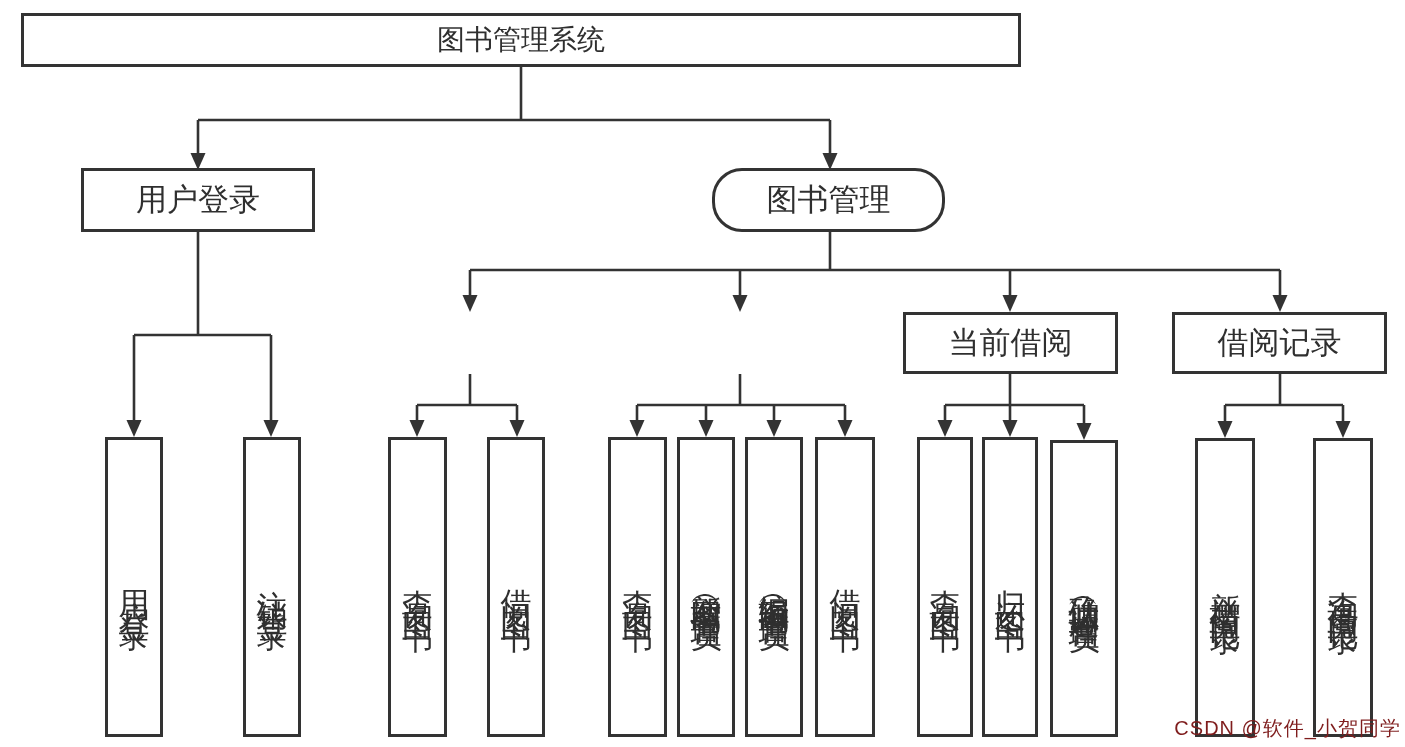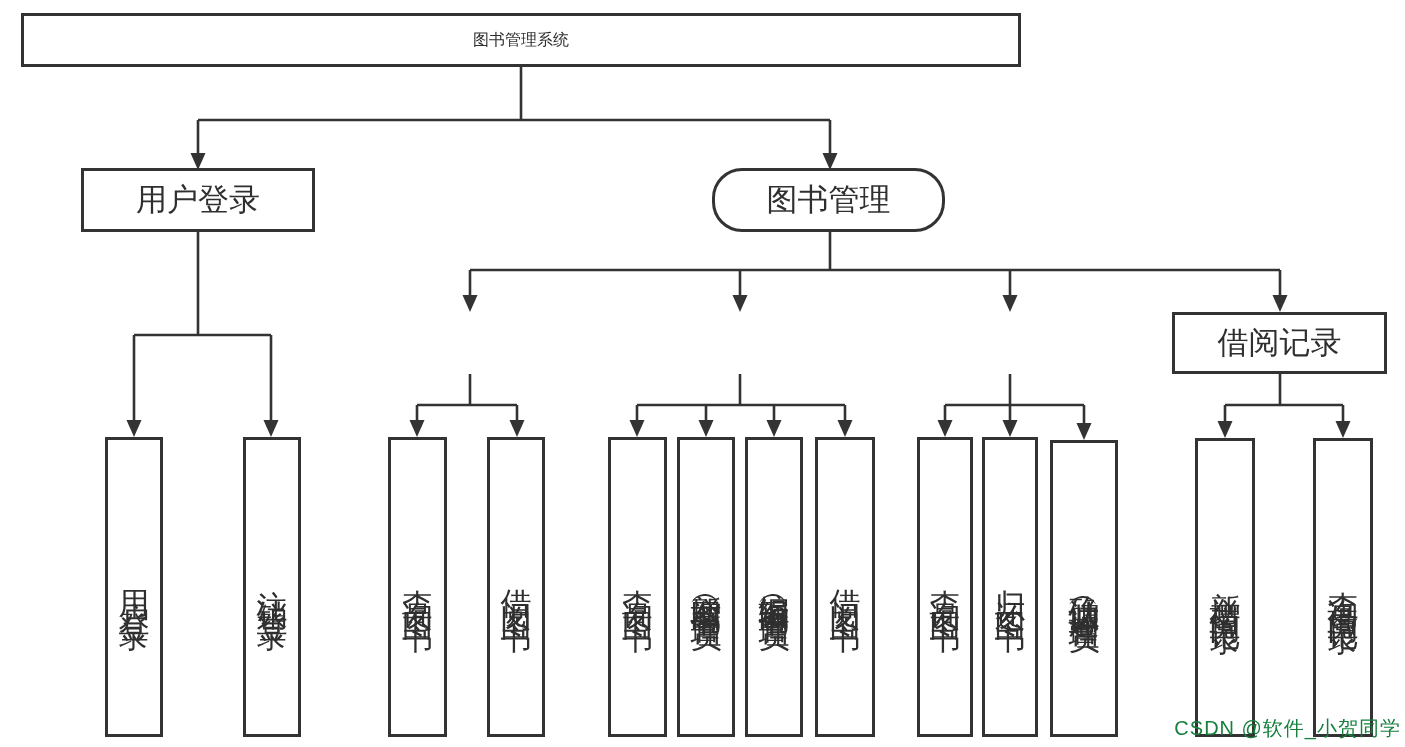--- a/index.html
+++ b/index.html
@@ -23,28 +23,28 @@
     justify-content: center;
     color: #2f2f2f;
     font-size: 31px;
   }
   .node .node-label { white-space: nowrap; }
   .node.vertical .node-label {
     writing-mode: vertical-rl;
     white-space: normal;
     line-height: 1;
   }
-  .node.root { font-size: 16px; }
+  .node.root { font-size: 28px; }
   #watermark {
     position: absolute;
     right: 4px;
     bottom: 5px;
     z-index: 3;
     font-size: 20px;
-    color: #15803d;
+    color: #7f1d1d;
     letter-spacing: 1px;
     white-space: nowrap;
   }
 </style>
 </head>
 <body>
 
 <div id="canvas">
   <svg id="connectors" width="1405" height="747" viewBox="0 0 1405 747" xmlns="http://www.w3.org/2000/svg">
       <polyline points="521,67 521,120" fill="none" stroke="#333333" stroke-width="2.6"></polyline>
@@ -103,20 +103,23 @@
   <div id="nodes">
       <div class="node root" style="left: 21px; top: 13px; width: 1000px; height: 54px;">
         <span class="node-label">图书管理系统</span>
       </div>
       <div class="node" style="left: 81px; top: 168px; width: 234px; height: 64px;">
         <span class="node-label">用户登录</span>
       </div>
       <div class="node" style="left: 712px; top: 168px; width: 233px; height: 64px; border-radius: 30px;">
         <span class="node-label">图书管理</span>
       </div>
+      <div class="node" style="left: 903px; top: 312px; width: 215px; height: 62px;">
+        <span class="node-label">当前借阅</span>
+      </div>
       <div class="node" style="left: 1172px; top: 312px; width: 215px; height: 62px;">
         <span class="node-label">借阅记录</span>
       </div>
       <div class="node vertical" style="left: 105px; top: 437px; width: 58px; height: 300px;">
         <span class="node-label" style="letter-spacing: 11px;">用户登录</span>
       </div>
       <div class="node vertical" style="left: 243px; top: 437px; width: 58px; height: 300px;">
         <span class="node-label" style="letter-spacing: 11px;">注销登录</span>
       </div>
       <div class="node vertical" style="left: 388px; top: 437px; width: 59px; height: 300px;">

